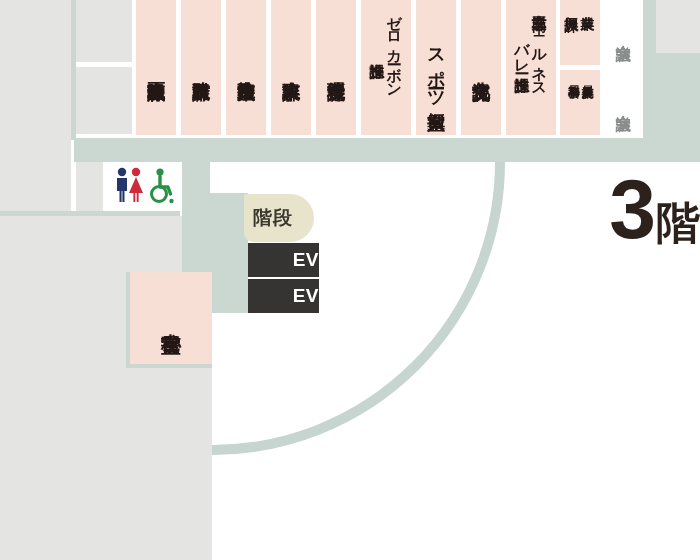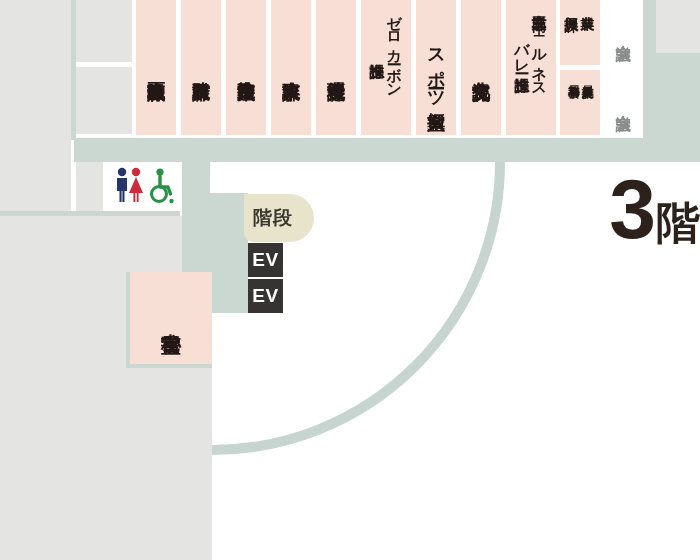--- a/index.html
+++ b/index.html
@@ -31,22 +31,22 @@
     display:flex;align-items:center;justify-content:center;
   }
   .stairs{
     position:absolute;left:244px;top:194px;width:70px;height:48px;
     background:#e8e4cb;border-radius:2px 26px 26px 10px;
     display:flex;align-items:center;justify-content:flex-start;padding-left:9px;box-sizing:border-box;
     color:#3a372f;font-size:19px;font-weight:600;letter-spacing:1px;
   }
   .ev{
     position:absolute;left:248px;width:35px;height:34px;background:#363432;
-    color:#ffffff;display:flex;align-items:center;justify-content:center;
-    font-size:19px;font-weight:700;letter-spacing:0.5px;
+    color:#ffffff;display:flex;align-items:center;justify-content:flex-end;
+    font-size:19px;font-weight:700;letter-spacing:0.5px;padding-left:36px;
   }
   .hisho-back{position:absolute;left:126px;top:272px;width:86px;height:96px;background:#cbd8d2;}
   .hisho{
     position:absolute;left:130px;top:272px;width:82px;height:92px;background:#f8dfd6;
     display:flex;align-items:center;justify-content:center;color:#231815;
   }
   .hisho .vcol{font-size:20px;}
   .floor-label{
     position:absolute;left:596px;top:160px;width:104px;height:84px;
     display:flex;align-items:flex-end;justify-content:flex-end;color:#2d221b;

